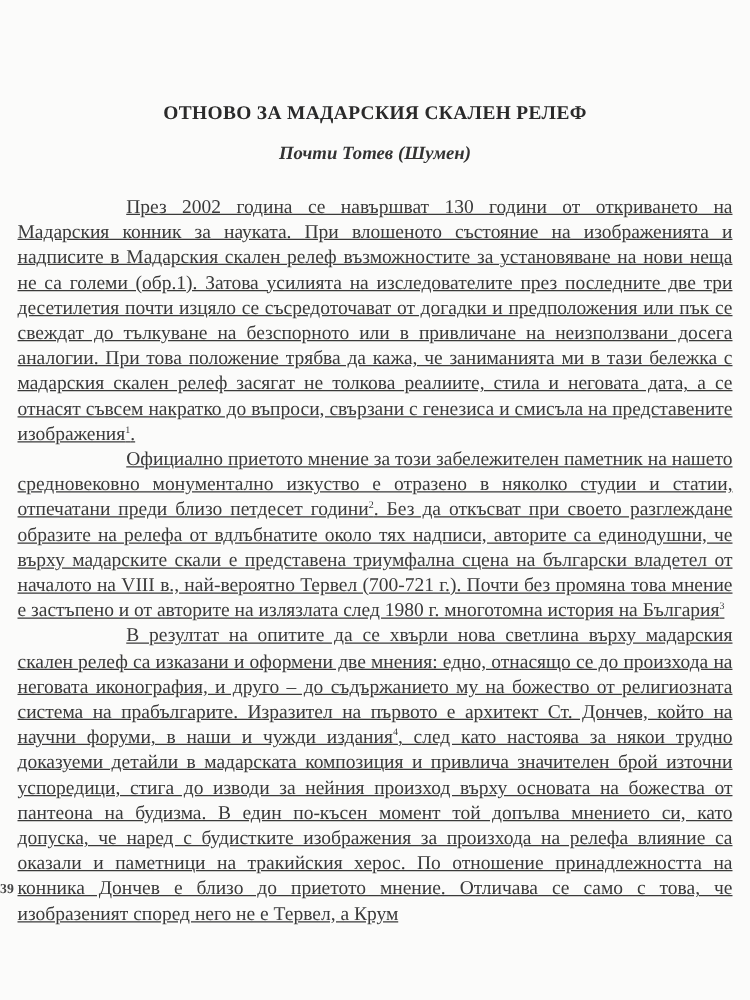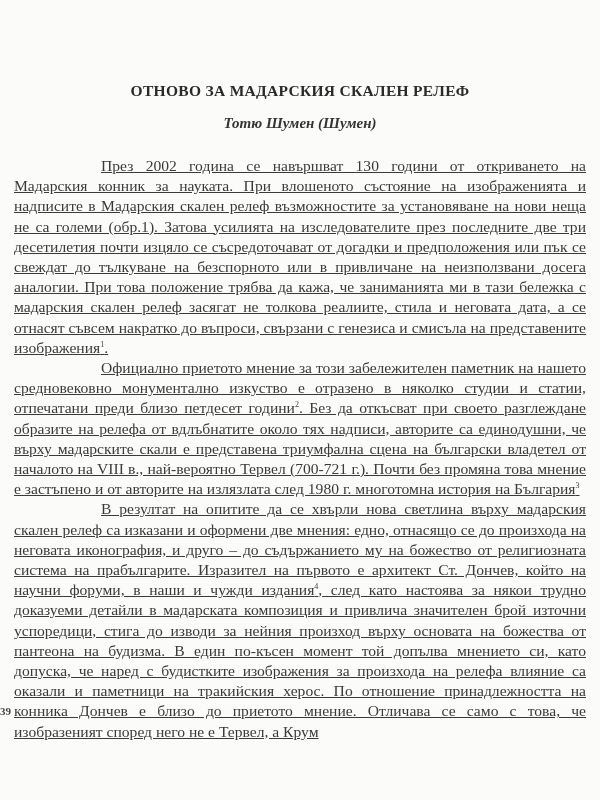--- a/index.html
+++ b/index.html
@@ -30,21 +30,21 @@
   .page-number {
     position: absolute; top: 705px; left: 0; width: 507px;
     font-size: 11px; font-weight: bold; color: #444;
   }
 </style>
 </head>
 <body>
 
 <div class="page">
   <div class="title">ОТНОВО ЗА МАДАРСКИЯ СКАЛЕН РЕЛЕФ</div>
-  <div class="author">Тотю Шумен (Шумен)</div>
+  <div class="author">Почти Тотев (Шумен)</div>
 
   <div class="body-text">
     <p><span>През 2002 година се навършват 130 години от откриването на Мадарския конник за науката. При влошеното състояние на изображенията и надписите в Мадарския скален релеф възможностите за установяване на нови неща не са големи (обр.1). Затова усилията на изследователите през последните две три десетилетия почти изцяло се съсредоточават от догадки и предположения или пък се свеждат до тълкуване на безспорното или в привличане на неизползвани досега аналогии. При това положение трябва да кажа, че заниманията ми в тази бележка с мадарския скален релеф засягат не толкова реалиите, стила и неговата дата, а се отнасят съвсем накратко до въпроси, свързани с генезиса и смисъла на представените изображения</span><sup>1</sup><span>.</span></p>
     <p><span>Официално приетото мнение за този забележителен паметник на нашето средновековно монументално изкуство е отразено в няколко студии и статии, отпечатани преди близо петдесет години</span><sup>2</sup><span>. Без да откъсват при своето разглеждане образите на релефа от вдлъбнатите около тях надписи, авторите са единодушни, че върху мадарските скали е представена триумфална сцена на български владетел от началото на VIII в., най-вероятно Тервел (700-721 г.). Почти без промяна това мнение е застъпено и от авторите на излязлата след 1980 г. многотомна история на България</span><sup>3</sup></p>
     <p><span>В резултат на опитите да се хвърли нова светлина върху мадарския скален релеф са изказани и оформени две мнения: едно, отнасящо се до произхода на неговата иконография, и друго – до съдържанието му на божество от религиозната система на прабългарите. Изразител на първото е архитект Ст. Дончев, който на научни форуми, в наши и чужди издания</span><sup>4</sup><span>, след като настоява за някои трудно доказуеми детайли в мадарската композиция и привлича значителен брой източни успоредици, стига до изводи за нейния произход върху основата на божества от пантеона на будизма. В един по-късен момент той допълва мнението си, като допуска, че наред с будистките изображения за произхода на релефа влияние са оказали и паметници на тракийския херос. По отношение принадлежността на конника Дончев е близо до приетото мнение. Отличава се само с това, че изобразеният според него не е Тервел, а Крум</span></p>
   </div>
 
   <div class="page-number">39</div>
 </div>
 

